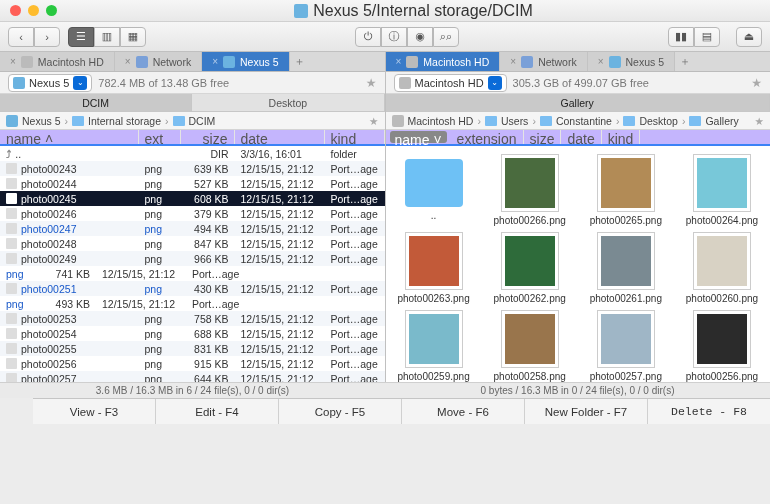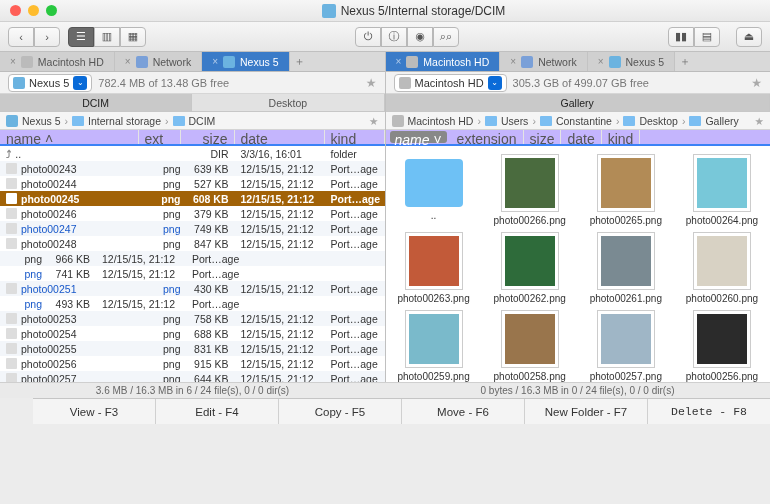--- a/index.html
+++ b/index.html
@@ -3,21 +3,21 @@
 <meta charset="utf-8">
 <style>
 * { margin: 0; padding: 0; box-sizing: border-box; font-family: -apple-system, "Helvetica Neue", Arial, sans-serif; }
 body { width: 770px; height: 504px; background: #ececec; overflow: hidden; font-size: 11px; color: #333; }
 
 
 .titlebar { height: 22px; background: linear-gradient(#f6f6f6,#e8e8e8); display: flex; align-items: center; border-bottom: 1px solid #d0d0d0; }
 .traffic { display: flex; gap: 7px; padding-left: 10px; }
 .dot { width: 11px; height: 11px; border-radius: 50%; }
 .dot.r { background: #ff5f57; } .dot.y { background: #febc2e; } .dot.g { background: #28c840; }
-.title { flex: 1; text-align: center; font-size: 12px; color: #333; display: flex; align-items: center; justify-content: center; gap: 5px; }
+.title { flex: 1; text-align: center; font-size: 16px; color: #333; display: flex; align-items: center; justify-content: center; gap: 5px; }
 .title-icon { width: 14px; height: 14px; background: #6bb3e0; border-radius: 2px; }
 
 
 .toolbar { height: 30px; background: linear-gradient(#f6f6f6,#e6e6e6); border-bottom: 1px solid #c0c0c0; display: flex; align-items: center; padding: 0 8px; gap: 8px; }
 .btngrp { display: flex; }
 .tbtn { height: 20px; min-width: 26px; background: linear-gradient(#fafafa,#ececec); border: 1px solid #b8b8b8; display: flex; align-items: center; justify-content: center; font-size: 11px; color: #555; }
 .tbtn:first-child { border-radius: 4px 0 0 4px; }
 .tbtn:last-child { border-radius: 0 4px 4px 0; }
 .tbtn.solo { border-radius: 4px; }
 .tbtn.dark { background: #6a6a6a; color: #fff; border-color:#555;}
@@ -63,25 +63,25 @@
 
 .panels { display:flex; height: 330px; }
 .panel { flex:1; display:flex; flex-direction:column; border-right:1px solid #c0c0c0; overflow:hidden;}
 .panel:last-child{border-right:none;}
 
 
 .flist { flex:1; overflow-y:auto; overflow-x:hidden; background:#fff; }
 .frow { height:15px; display:flex; align-items:center; font-size:10.5px; }
 .frow.alt { background:#f3f6fa; }
 .frow .c-name{flex:1;display:flex;align-items:center;gap:4px;padding-left:6px;overflow:hidden;white-space:nowrap;}
-.frow .c-ext{width:42px;padding-left:6px;text-align:right;}
+.frow .c-ext{width:42px;padding-left:6px;}
 .frow .c-size{width:54px;text-align:right;padding-right:6px;}
 .frow .c-date{width:90px;padding-left:6px;}
 .frow .c-kind{width:60px;padding-left:6px;overflow:hidden;}
-.frow.sel{background:#a16207;color:#fff;font-weight:bold;}
+.frow.sel{background:#0f172a;color:#fff;}
 .frow.marked .c-name,.frow.marked .c-ext{color:#1858c9;}
 .ficon{width:11px;height:11px;flex:none;background:#ddd;border-radius:1px;}
 .frow.sel .ficon{background:#fff;}
 .upicon{color:#888;font-weight:bold;}
 
 
 .grid { flex:1; overflow:auto; background:#fff; padding:8px 4px; }
 .grow { display:flex; gap:8px; justify-content:space-around; margin-bottom:6px;}
 .gcell { width:84px; display:flex; flex-direction:column; align-items:center; gap:3px; font-size:10px; color:#333;}
 .thumb { width:58px; height:58px; border:1px solid #ccc; padding:3px; background:#fff; display:flex;align-items:center;justify-content:center;}
@@ -241,35 +241,39 @@
           <div class="c-size">379 KB</div>
           <div class="c-date">12/15/15, 21:12</div>
           <div class="c-kind">Port…age</div>
         </div>
         <div class="frow alt marked">
           <div class="c-name">
             <span class="ficon"></span>
             <span>photo00247</span>
           </div>
           <div class="c-ext">png</div>
-          <div class="c-size">749 KB</div>
+          <div class="c-size">494 KB</div>
           <div class="c-date">12/15/15, 21:12</div>
           <div class="c-kind">Port…age</div>
         </div>
         <div class="frow">
           <div class="c-name">
             <span class="ficon"></span>
             <span>photo00248</span>
           </div>
           <div class="c-ext">png</div>
           <div class="c-size">847 KB</div>
           <div class="c-date">12/15/15, 21:12</div>
           <div class="c-kind">Port…age</div>
         </div>
         <div class="frow alt">
+          <div class="c-name">
+            <span class="ficon"></span>
+            <span>photo00249</span>
+          </div>
           <div class="c-ext">png</div>
           <div class="c-size">966 KB</div>
           <div class="c-date">12/15/15, 21:12</div>
           <div class="c-kind">Port…age</div>
         </div>
         <div class="frow marked">
           <div class="c-ext">png</div>
           <div class="c-size">741 KB</div>
           <div class="c-date">12/15/15, 21:12</div>
           <div class="c-kind">Port…age</div>
@@ -384,21 +388,21 @@
         <span>Constantine</span>
         <span class="sep">›</span>
         <span class="fold-icon"></span>
         <span>Desktop</span>
         <span class="sep">›</span>
         <span class="fold-icon"></span>
         <span>Gallery</span>
         <span class="star">★</span>
       </div>
       <div class="thead">
-        <span class="th-sel" style="margin:1px 4px;font-style:italic;">name ˅</span>
+        <span class="th-sel" style="margin:1px 4px;">name ˅</span>
         <span class="th">extension</span>
         <span class="th">size</span>
         <span class="th">date</span>
         <span class="th">kind</span>
       </div>
       <div class="grid">
         <div class="grow">
           <div class="gcell">
             <div class="folder-thumb"></div>
             <div class="glabel">..</div>

